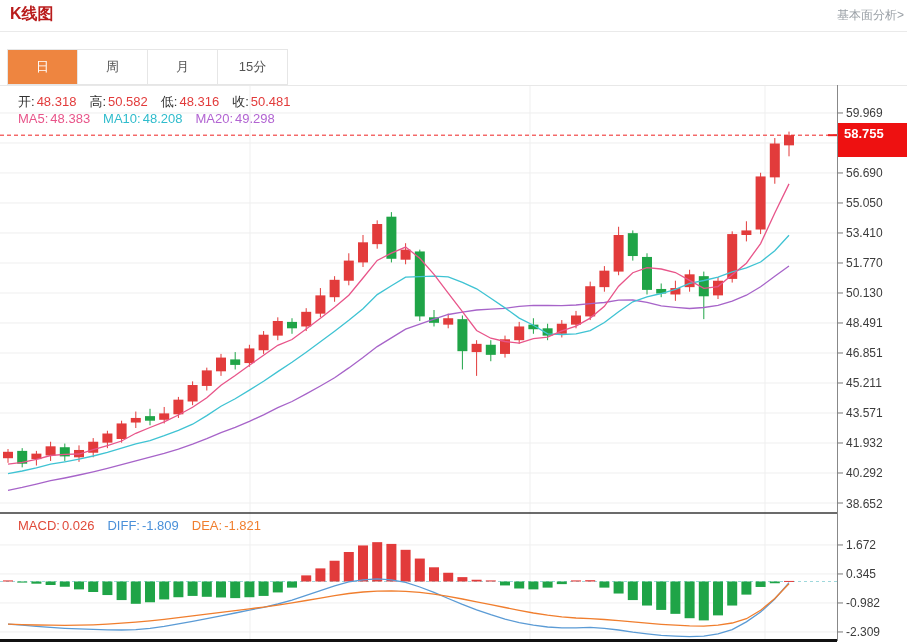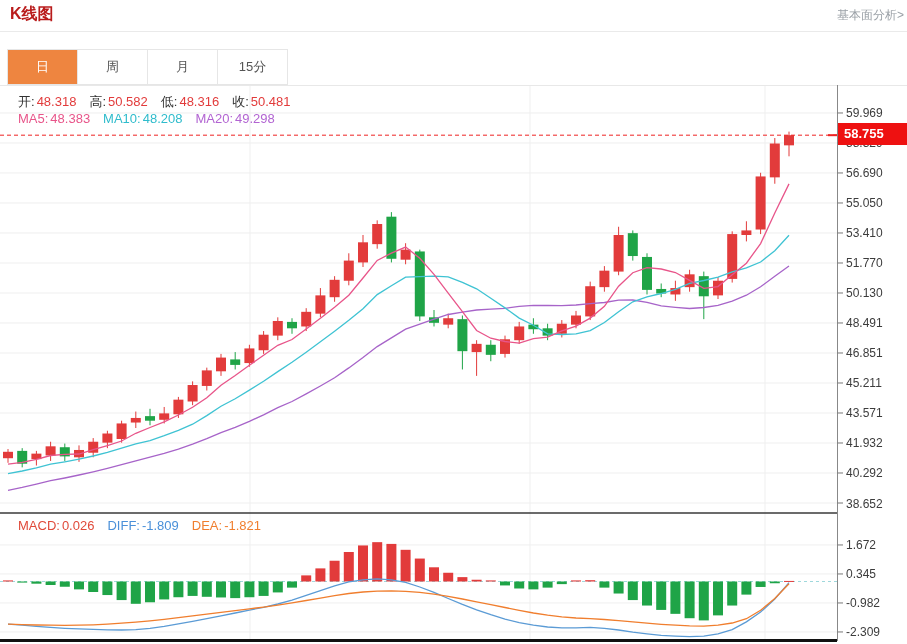--- a/index.html
+++ b/index.html
@@ -12,21 +12,21 @@
   .tabbar{position:absolute;left:7px;top:49px;display:flex;border:1px solid #e6e6e6;background:#fff;}
   .tab{width:69px;height:34px;line-height:34px;text-align:center;font-size:13px;color:#555;border-right:1px solid #e6e6e6;cursor:pointer;background:#fff;}
   .tab:last-child{border-right:none;}
   .tab.active{background:#ee8540;color:#fff;}
   .info-bar{position:absolute;font-size:13px;white-space:nowrap;}
   #ohlc-bar{left:18px;top:93px;}
   #ma-bar{left:18px;top:111px;}
   #macd-bar{left:18px;top:518px;}
   .ib-item{margin-right:13px;}
   .ib-item .val{margin-left:2px;}
-  .price-tag{position:absolute;left:838px;top:123px;width:63px;height:22px;line-height:21px;background:#ee1111;color:#fff;font-size:13px;font-weight:bold;padding-left:6px;}
+  .price-tag{position:absolute;left:838px;top:123px;width:63px;height:34px;line-height:21px;background:#ee1111;color:#fff;font-size:13px;font-weight:bold;padding-left:6px;}
 </style>
 </head>
 <body>
 
 <div class="page">
   <svg id="chart-svg" width="907" height="644" viewBox="0 0 907 644">
       <line x1="0" y1="112.97137779999997" x2="837" y2="112.97137779999997" stroke="#efefef" stroke-width="1"></line>
       <line x1="0" y1="142.97780179999995" x2="837" y2="142.97780179999995" stroke="#efefef" stroke-width="1"></line>
       <line x1="0" y1="172.9659292" x2="837" y2="172.9659292" stroke="#efefef" stroke-width="1"></line>
       <line x1="0" y1="202.97235320000004" x2="837" y2="202.97235320000004" stroke="#efefef" stroke-width="1"></line>

